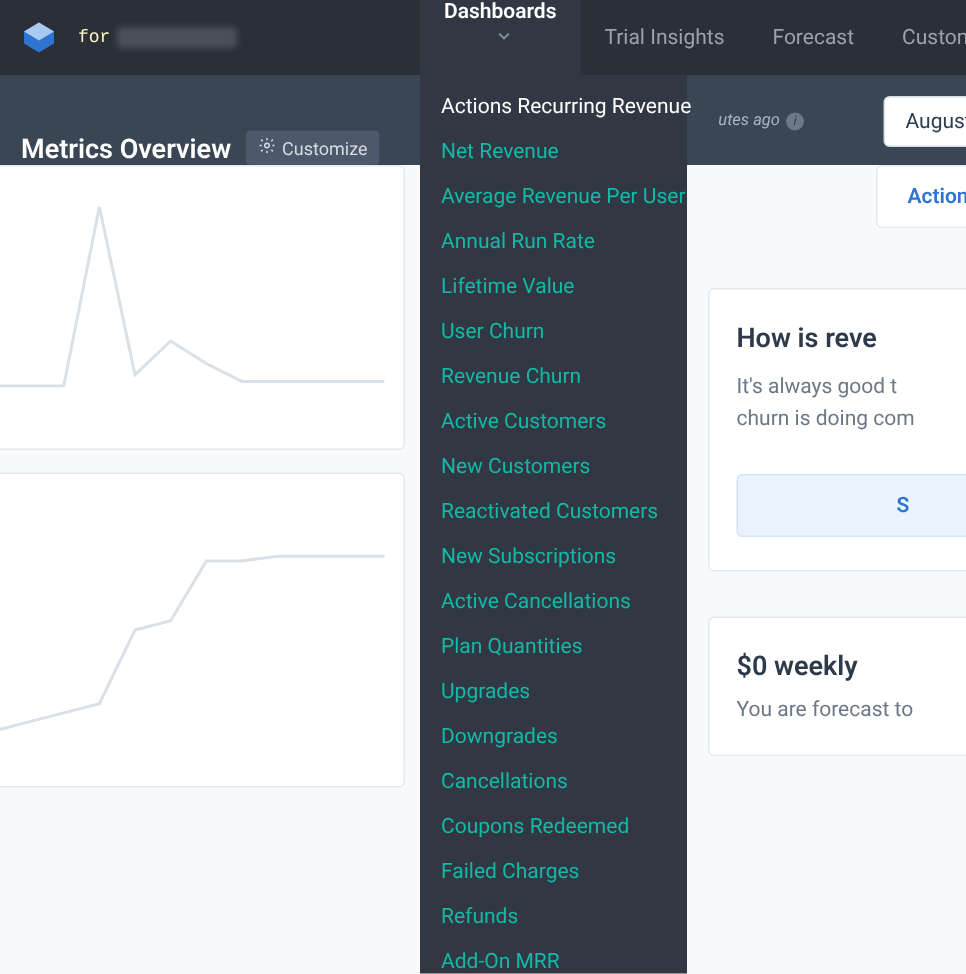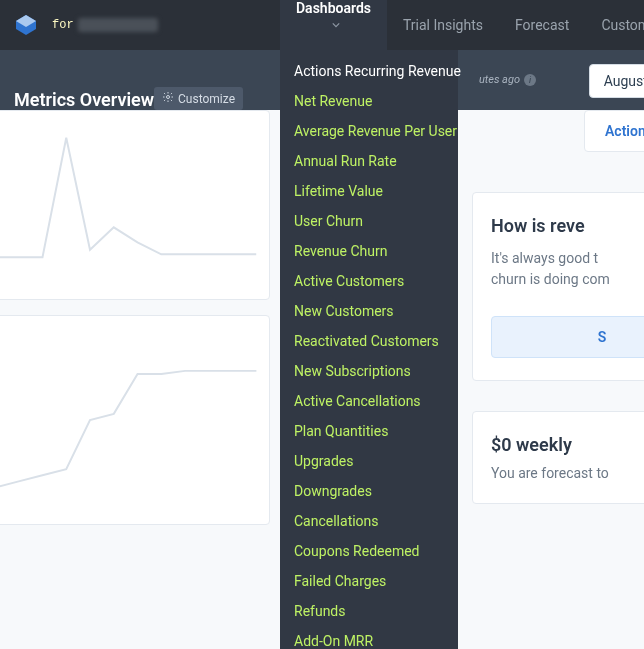--- a/index.html
+++ b/index.html
@@ -13,27 +13,27 @@
   .brand .bold { font-weight: 700; }
   .for-label { color: #fef9c3; font-size: 12px; margin-left: 8px; margin-right: 4px; font-family: Liberation Mono, monospace; }
   .for-blur { width: 80px; height: 14px; background: #4a5058; filter: blur(2px); border-radius: 3px; }
   .nav-items { display: flex; align-items: stretch; height: 100%; margin-left: auto; margin-right: 0; position: absolute; left: 280px; top: 0; height: 50px; }
   .nav-item { display: flex; align-items: center; padding: 0 16px; color: #9aa3ad; font-size: 14px; cursor: pointer; white-space: nowrap; }
   .nav-item.active { background: #313844; color: #fff; font-weight: 600; flex-direction: column; }
   .nav-item .chev { margin-left: 6px; }
 
   
   .dropdown { position: absolute; left: 280px; top: 50px; width: 178px; background: #313844; padding: 6px 0 12px 0; z-index: 1000; }
-  .dd-item { color: #bef264; font-size: 14px; padding: 7px 14px; cursor: pointer; white-space: nowrap; }
+  .dd-item { color: #14b8a6; font-size: 14px; padding: 7px 14px; cursor: pointer; white-space: nowrap; }
   .dd-item.current { color: #fff; }
 
   
   .subheader { height: 60px; background: #4a5568; background: #3b4654; display: flex; align-items: flex-end; padding: 0 14px; position: relative; }
   .page-title { color: #fff; font-size: 18px; font-weight: 600; }
-  .customize-btn { display: inline-flex; align-items: center; background: #4d596a; color: #d6dde6; font-size: 12px; padding: 4px 8px; border-radius: 3px; cursor: pointer; }
+  .customize-btn { display: inline-flex; align-items: center; background: #4d596a; color: #d6dde6; font-size: 12px; padding: 4px 8px; border-radius: 3px; margin-left: 10px; cursor: pointer; }
   .customize-btn .gear { margin-right: 4px; }
   .date-pill { position: absolute; right: -60px; top: 14px; background: #fff; border: 1px solid #d5dde5; border-radius: 4px; padding: 8px 14px; font-size: 14px; color: #2c3e50; }
   .ago-text { color: #aab4c0; font-size: 11px; position: absolute; right: 108px; top: 23px; font-style: italic; }
   .ago-info { width: 12px; height: 12px; border-radius: 50%; background: #6c7886; display: inline-block; margin-left: 4px; color: #33404f; font-size: 9px; text-align:center; line-height:12px; }
 
   
   .main { position: absolute; top: 110px; left: 0; right: 0; bottom: 0; }
   .chart-card { position: absolute; background: #fff; border: 1px solid #e4e9ef; border-radius: 4px; }
   .chart1 { left: -90px; top: 0; width: 360px; height: 190px; }
   .chart2 { left: -90px; top: 205px; width: 360px; height: 210px; }

